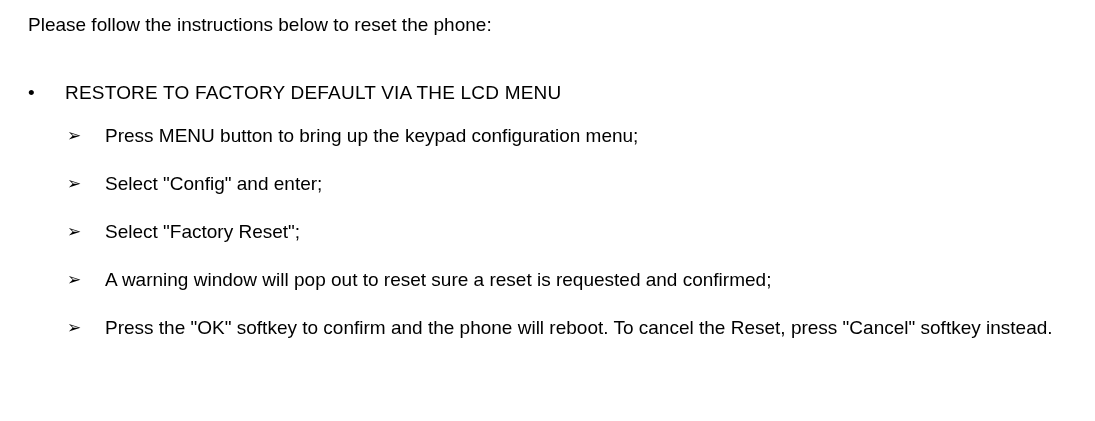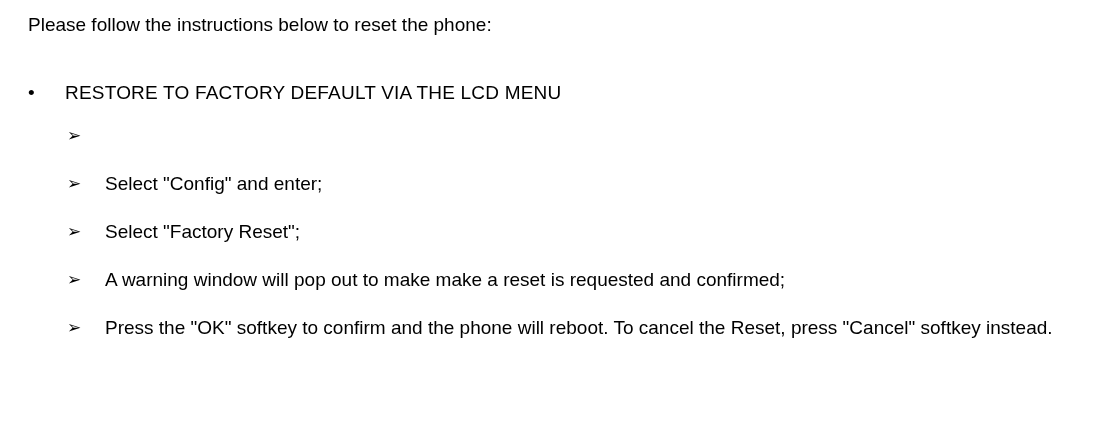--- a/index.html
+++ b/index.html
@@ -67,31 +67,32 @@
   <p class="intro">Please follow the instructions below to reset the phone:</p>
 
   <div class="l1-item">
     <span class="l1-marker">•</span>
     <span class="l1-text">RESTORE TO FACTORY DEFAULT VIA THE LCD MENU</span>
   </div>
 
   <div id="steps">
       <div class="l2-item">
         <span class="l2-marker">➢</span>
+        <span class="l2-text">Press MENU button to bring up the keypad configuration menu;</span>
       </div>
       <div class="l2-item">
         <span class="l2-marker">➢</span>
         <span class="l2-text">Select "Config" and enter;</span>
       </div>
       <div class="l2-item">
         <span class="l2-marker">➢</span>
         <span class="l2-text">Select "Factory Reset";</span>
       </div>
       <div class="l2-item">
         <span class="l2-marker">➢</span>
-        <span class="l2-text">A warning window will pop out to make make a reset is requested and confirmed;</span>
+        <span class="l2-text">A warning window will pop out to reset sure a reset is requested and confirmed;</span>
       </div>
       <div class="l2-item">
         <span class="l2-marker">➢</span>
         <span class="l2-text">Press the "OK" softkey to confirm and the phone will reboot. To cancel the Reset, press "Cancel" softkey instead.</span>
       </div>
     </div>
 </div>
 
 </body></html>

